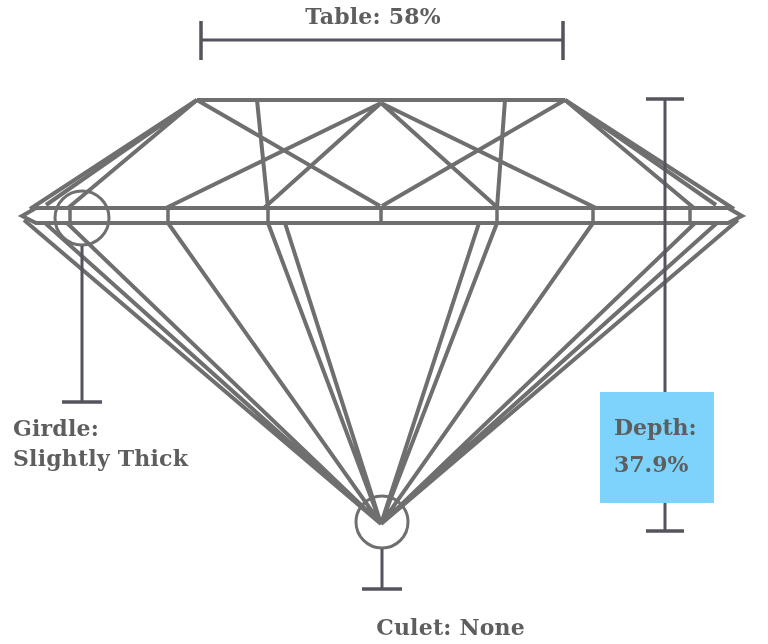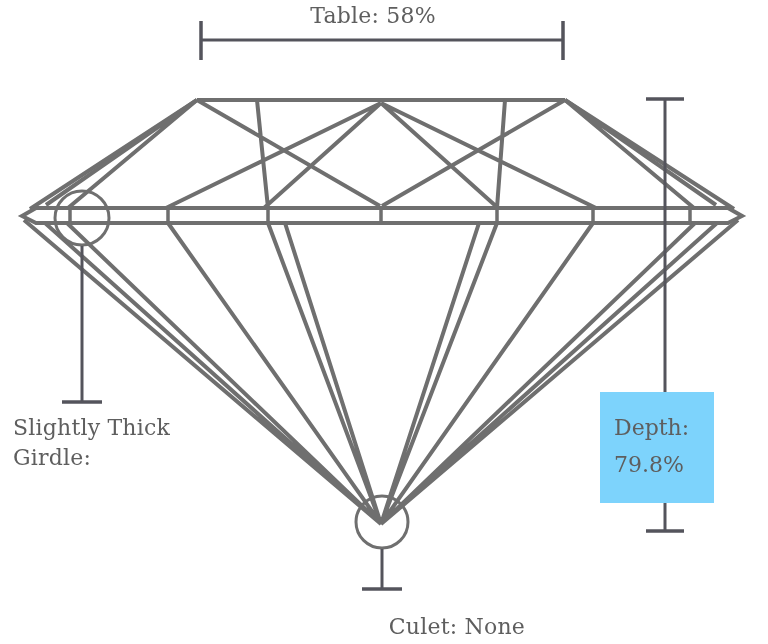--- a/index.html
+++ b/index.html
@@ -1,18 +1,18 @@
 <!DOCTYPE html>
 <html><head>
 <meta charset="utf-8">
 <style>
   html,body{margin:0;padding:0;background:#ffffff;}
   body{width:768px;height:644px;overflow:hidden;
        font-family:"DejaVu Serif","Liberation Serif",serif;}
-  .stage{position:relative;width:768px;height:644px;background:#ffffff;}
+  .stage{position:relative;width:768px;height:644px;background:#ffffff;font-weight:bold;}
   .stage svg{position:absolute;left:0;top:0;display:block;}
   .stage svg *{fill:none;}
   .label{position:absolute;color:#5e5e5e;font-size:22px;line-height:30px;
          letter-spacing:0.2px;white-space:nowrap;}
   .table-label{left:223px;top:1px;width:300px;text-align:center;}
   .girdle-label{left:13px;top:413px;}
   .culet-label{left:225px;top:612px;width:300px;text-align:right;}
   .depth-box{position:absolute;left:600px;top:392px;width:114px;height:111px;
              background:#7dd3fc;box-sizing:border-box;padding:17px 0 0 14px;
              color:#5e5e5e;font-size:22px;line-height:37px;}
@@ -52,24 +52,24 @@
       <path d="M665 99 L665 531"></path>
       <path stroke-width="3.5" d="M646 99 L684 99 M646 531 L684 531"></path>
       <path d="M382 549 L382 588"></path>
       <path stroke-width="3.5" d="M362 589 L402 589"></path>
     </g>
   </svg>
 
   <div class="label table-label">Table: 58%</div>
 
   <div class="label girdle-label">
+    <div>Girdle:</div>
     <div>Slightly Thick</div>
-    <div>Girdle:</div>
   </div>
 
   <div class="depth-box">
     <div>Depth:</div>
-    <div>79.8%</div>
+    <div>37.9%</div>
   </div>
 
   <div class="label culet-label">Culet: None</div>
 
 </div>
 
 </body></html>

